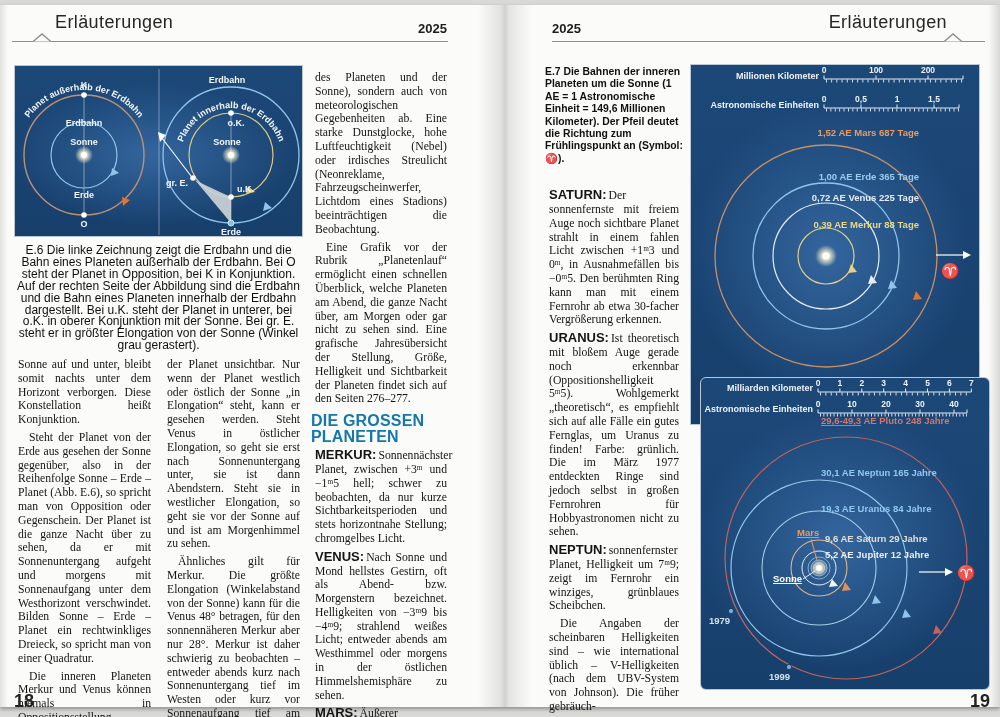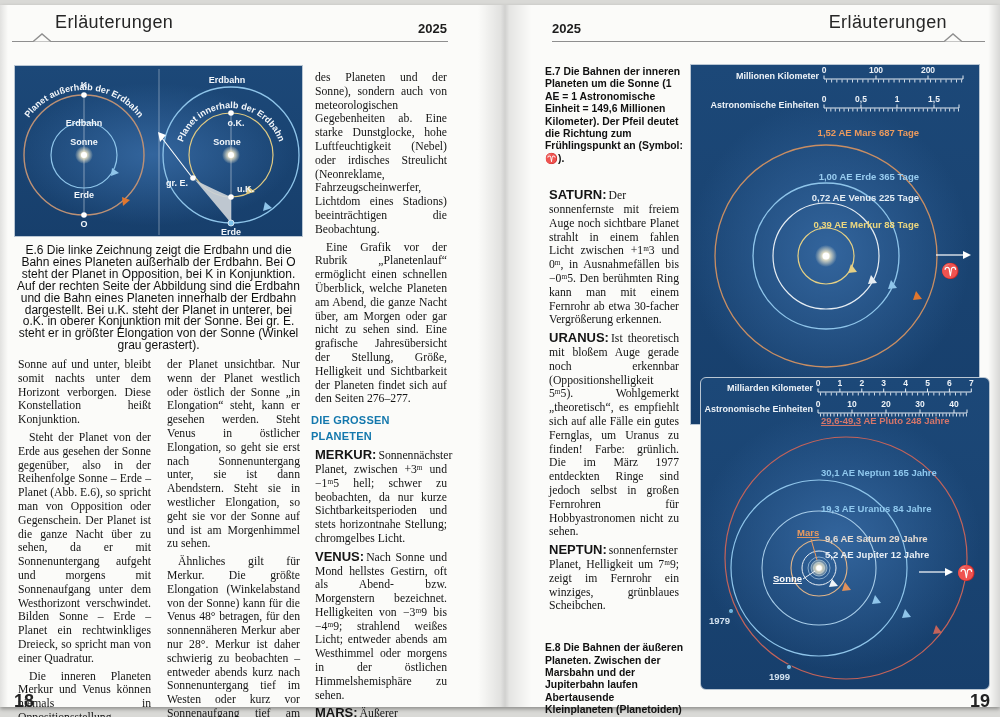--- a/index.html
+++ b/index.html
@@ -11,21 +11,21 @@
   .abs{position:absolute;}
   .hdr-title{font-size:18px;color:#262626;letter-spacing:.4px;}
   .hdr-year{font-size:13px;font-weight:bold;color:#1d1d1d;}
   .rule{height:0;border-top:1.6px solid #8e8e8e;}
   .caret{width:18px;height:9px;}
   .pagenum{font-size:18px;font-weight:bold;color:#222;}
   .col{position:absolute;width:141px;font-family:"Liberation Serif",serif;font-size:11.7px;line-height:13.8px;color:#141414;text-align:justify;hyphens:auto;}
   .col p{margin:4px;}
   .col p.ind{text-indent:11px;}
   .pname{font-family:"Liberation Sans",sans-serif;font-weight:bold;font-size:13px;margin-right:2px;}
-  .bighead{font-family:"Liberation Sans",sans-serif;font-weight:bold;font-size:11px;line-height:15.5px;color:#1478ad;margin:7px 0 4px 0;text-align:left;letter-spacing:.2px;}
+  .bighead{font-family:"Liberation Sans",sans-serif;font-weight:bold;font-size:16px;line-height:15.5px;color:#1478ad;margin:7px 0 4px 0;text-align:left;letter-spacing:.2px;}
   .cap{position:absolute;font-family:"Liberation Sans",sans-serif;font-weight:normal;font-size:12px;line-height:11.9px;color:#101010;text-align:center;}
   .dia{position:absolute;background:radial-gradient(ellipse 70% 60% at 48% 52%,#33659d 0%,#27548400 70%),linear-gradient(180deg,#1c4878,#173f6c);border:1px solid #b9c6d3;box-sizing:border-box;}
   .capflow{font-family:"Liberation Sans",sans-serif;font-weight:bold;font-size:10.4px;line-height:12.4px;color:#101010;text-align:left;}
   svg text{font-family:"Liberation Sans",sans-serif;}
   .dlab{font-weight:bold;font-size:9.5px;}
   .rlab{font-weight:bold;font-size:9px;fill:#eef3f8;}
   .rnum{font-weight:bold;font-size:8.5px;fill:#eef3f8;}
   .wsmall{font-weight:bold;font-size:9px;fill:#f2f6fa;}
 </style>
 </head>
@@ -127,20 +127,21 @@
     <div class="abs rule" style="left:46px;top:36px;width:433px;"></div>
     <svg class="abs caret" style="left:438px;top:28px;" viewBox="0 0 18 9">
         <path d="M0,8.6 L9,1 L18,8.6" fill="#fbfbf9" stroke="#8e8e8e" stroke-width="1.4"></path>
       </svg>
 
     <div class="col" style="left:39px;top:61px;width:138px;">
       <div class="capflow" style="margin-bottom:23px;">E.7  Die Bahnen der inneren Planeten um die Sonne (1 AE = 1 Astronomische Einheit = 149,6 Millionen Kilometer). Der Pfeil deutet die Richtung zum Frühlingspunkt an (Symbol: ♈).</div>
       <p><b class="pname">SATURN:</b><span>Der sonnenfernste mit freiem Auge noch sichtbare Planet strahlt in einem fahlen Licht zwischen +1ᵐ3 und 0ᵐ, in Ausnahmefällen bis −0ᵐ5. Den berühmten Ring kann man mit einem Fernrohr ab etwa 30-facher Vergrößerung erkennen.</span></p>
       <p><b class="pname">URANUS:</b><span>Ist theoretisch mit bloßem Auge gerade noch erkennbar (Oppositionshelligkeit 5ᵐ5). Wohlgemerkt „theoretisch“, es empfiehlt sich auf alle Fälle ein gutes Fernglas, um Uranus zu finden! Farbe: grünlich. Die im März 1977 entdeckten Ringe sind jedoch selbst in großen Fernrohren für Hobbyastronomen nicht zu sehen.</span></p>
       <p><b class="pname">NEPTUN:</b><span>sonnenfernster Planet, Helligkeit um 7ᵐ9; zeigt im Fernrohr ein winziges, grünblaues Scheibchen.</span></p>
+      <p class="ind">Die Angaben der scheinbaren Helligkeiten sind – wie international üblich – V-Helligkeiten (nach dem UBV-System von Johnson). Die früher gebräuch-</p>
       <div class="capflow" style="margin-top:29px;">E.8  Die Bahnen der äußeren Planeten. Zwischen der Marsbahn und der Jupiterbahn laufen Abertausende Kleinplaneten (Planetoiden) um die Sonne. Wegen seiner stark exzentrischen Bahn war Pluto von 1979 bis Anfang Februar 1999 der Sonne näher als Neptun.</div>
     </div>
 
     <div class="dia" style="left:184px;top:59px;width:290px;height:361px;">
       <svg width="290" height="308" viewBox="0 0 290 308">
         <defs>
             <radialGradient id="glow7">
               <stop offset="0%" stop-color="#ffffff"></stop>
               <stop offset="35%" stop-color="#fff3cf" stop-opacity=".85"></stop>
               <stop offset="100%" stop-color="#fff3cf" stop-opacity="0"></stop>

